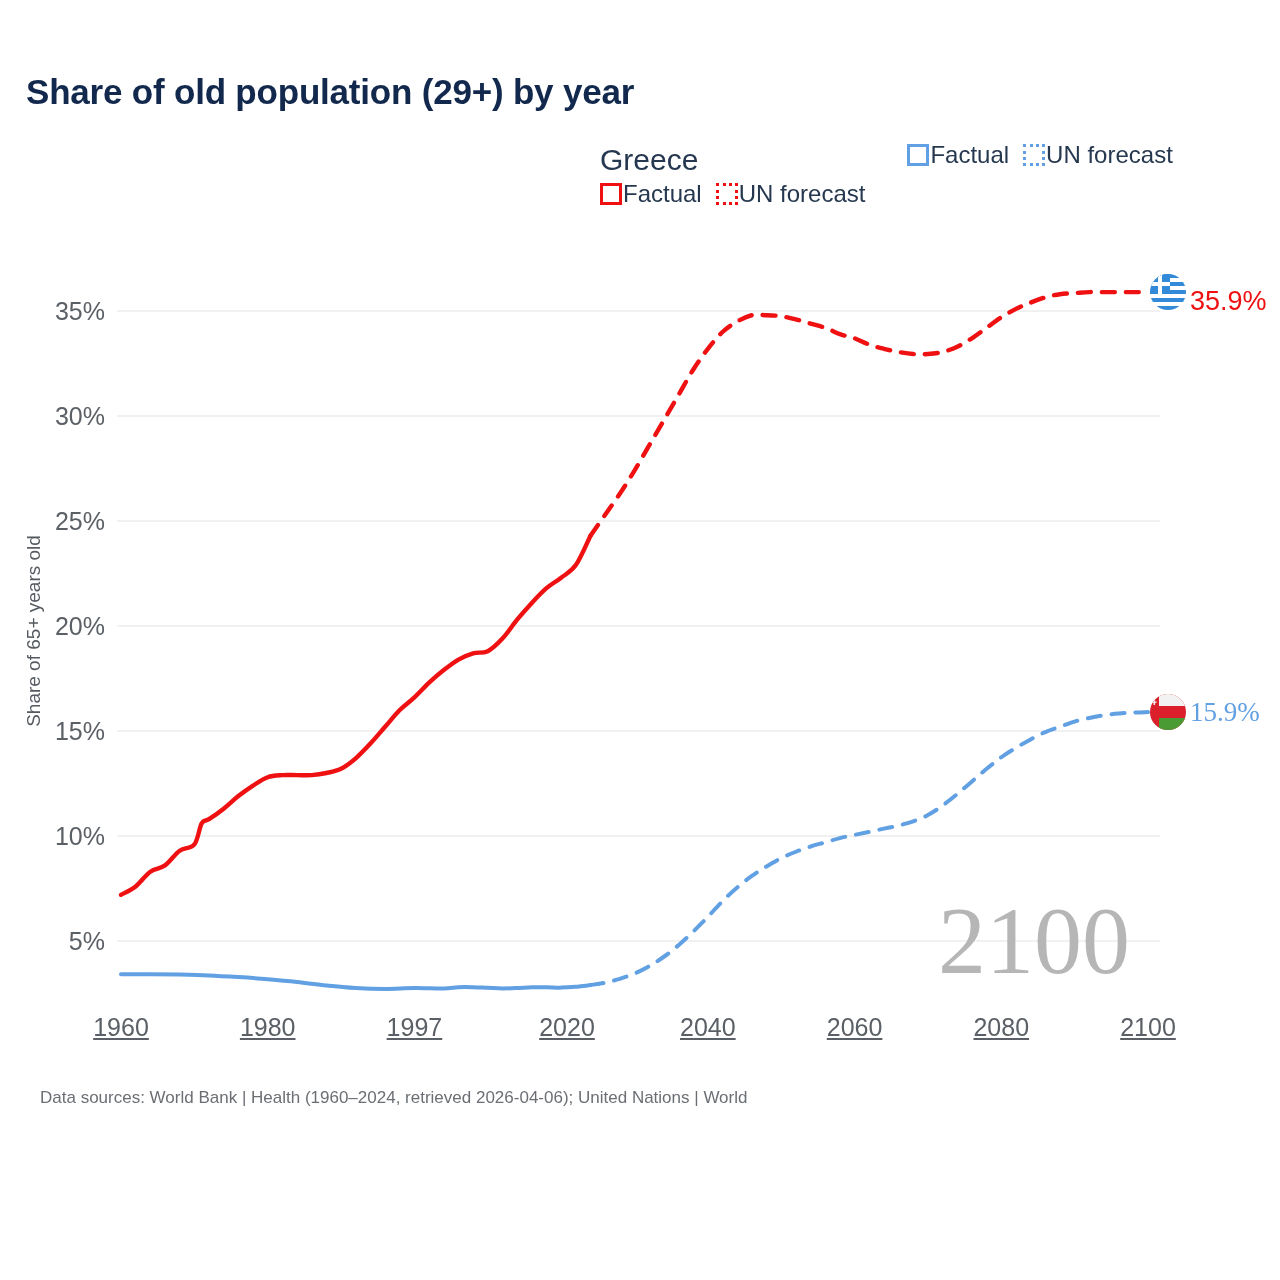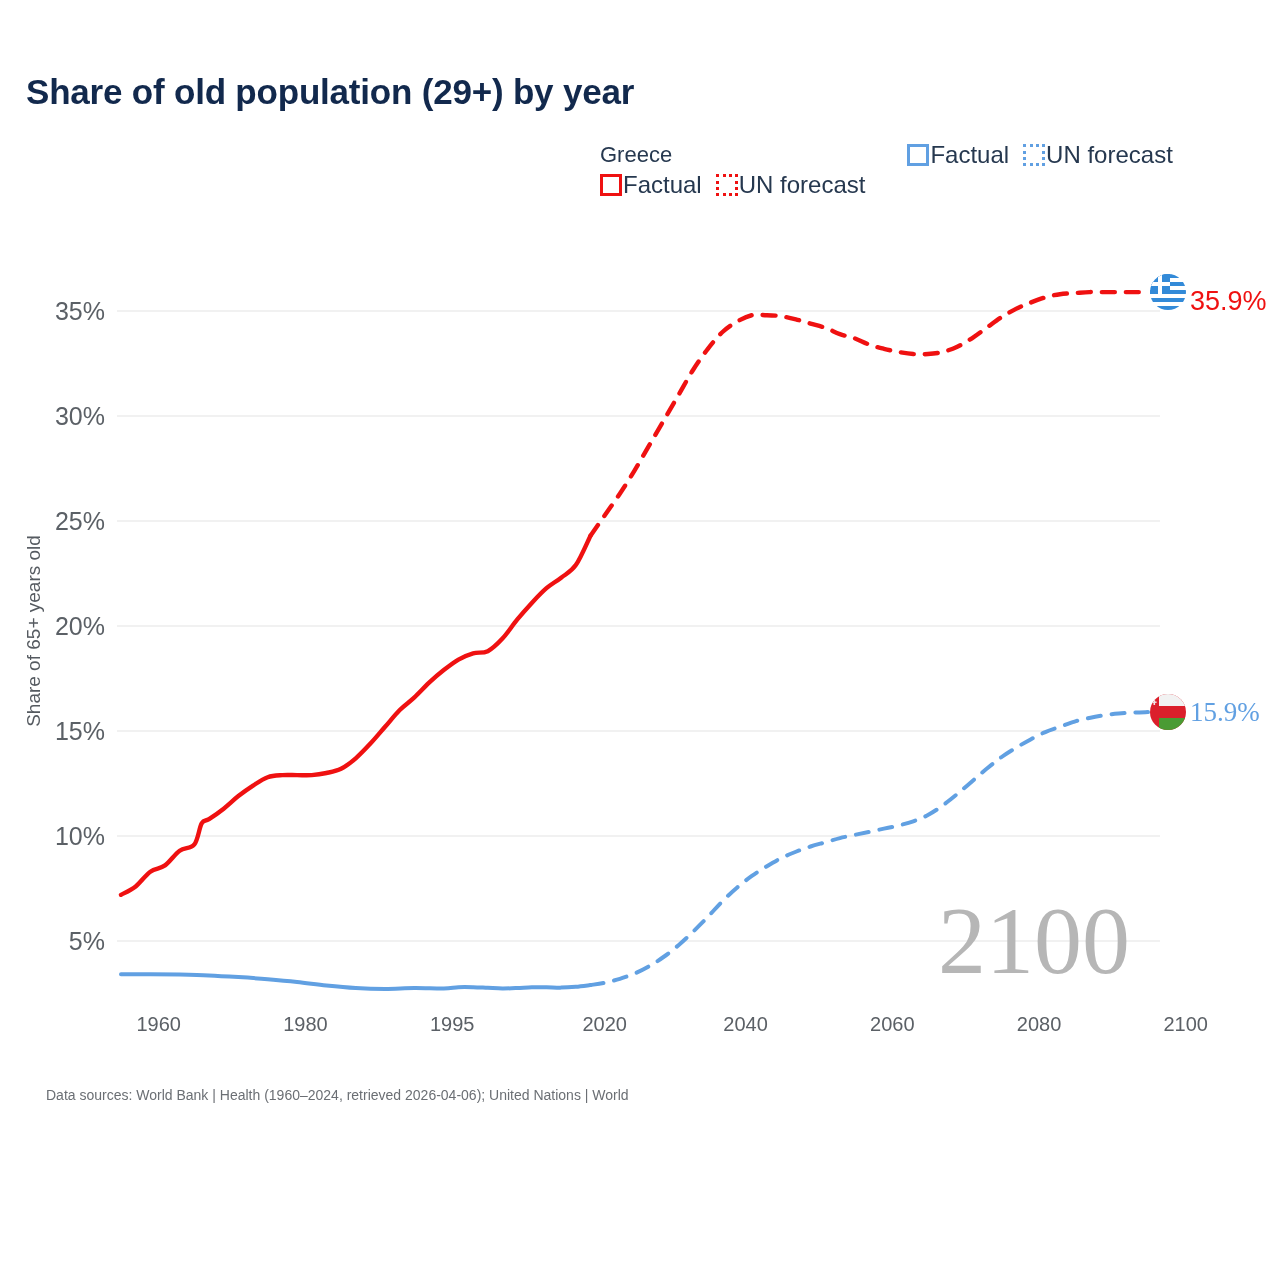--- a/index.html
+++ b/index.html
@@ -29,21 +29,21 @@
   #legend {
     position: absolute;
     left: 600px;
     top: 143px;
     display: flex;
     gap: 42px;
     align-items: flex-start;
   }
   .legend-group { display: block; }
   .legend-title {
-    font-size: 22px;
+    font-size: 30px;
     color: #26384f;
     margin-bottom: 6px;
     line-height: 1.1;
   }
   .legend-items { display: flex; gap: 14px; align-items: center; }
   .legend-item { display: flex; align-items: center; gap: 1px; }
   .swatch {
     width: 22px;
     height: 22px;
     box-sizing: border-box;
@@ -84,24 +84,25 @@
     width: 110px;
     text-align: right;
     font-size: 25px;
     color: #5b6066;
     transform: translateY(-50%);
   }
   .xtick {
     position: absolute;
     top: 1013px;
     width: 120px;
-    text-align: right;
-    font-size: 20px;
+    text-align: center;
+    font-size: 25px;
     color: #5b6066;
     transform: translateX(-60px);
+    text-decoration: underline;
   }
   #watermark {
     position: absolute;
     font-size: 96px;
     color: #b6b6b6;
     font-family: "Liberation Serif", serif;
     left: 938px;
     top: 893px;
     line-height: 1;
     user-select: none;
@@ -118,24 +119,24 @@
     position: absolute;
     width: 36px;
     height: 36px;
     border-radius: 50%;
     overflow: hidden;
     transform: translate(-50%, -50%);
   }
   
   #footer {
     position: absolute;
-    left: 46px;
+    left: 40px;
     top: 1085px;
     width: 1200px;
-    font-size: 14px;
+    font-size: 17px;
     color: #6b6f74;
     line-height: 1.55;
   }
   #footer .line2 { margin-top: 2px; }
 </style>
 </head>
 <body>
 
 <div id="page-title">Share of old population (29+) by year</div>
 
@@ -179,21 +180,21 @@
       <div class="ytick" style="top: 836px; left: -5px;">10%</div>
       <div class="ytick" style="top: 731px; left: -5px;">15%</div>
       <div class="ytick" style="top: 626px; left: -5px;">20%</div>
       <div class="ytick" style="top: 521px; left: -5px;">25%</div>
       <div class="ytick" style="top: 416px; left: -5px;">30%</div>
       <div class="ytick" style="top: 311px; left: -5px;">35%</div>
     </div>
   <div id="x-ticks">
       <div class="xtick" style="left: 121px;">1960</div>
       <div class="xtick" style="left: 267.714px;">1980</div>
-      <div class="xtick" style="left: 414.429px;">1995</div>
+      <div class="xtick" style="left: 414.429px;">1997</div>
       <div class="xtick" style="left: 567px;">2020</div>
       <div class="xtick" style="left: 707.857px;">2040</div>
       <div class="xtick" style="left: 854.571px;">2060</div>
       <div class="xtick" style="left: 1001.29px;">2080</div>
       <div class="xtick" style="left: 1148px;">2100</div>
     </div>
 
   <svg id="chart-svg" width="1280" height="1080" style="position:absolute;left:0;top:0;">
     <g id="gridlines">
         <line x1="117" x2="1160" y1="941" y2="941" stroke="#ececec" stroke-width="1.6"></line>

